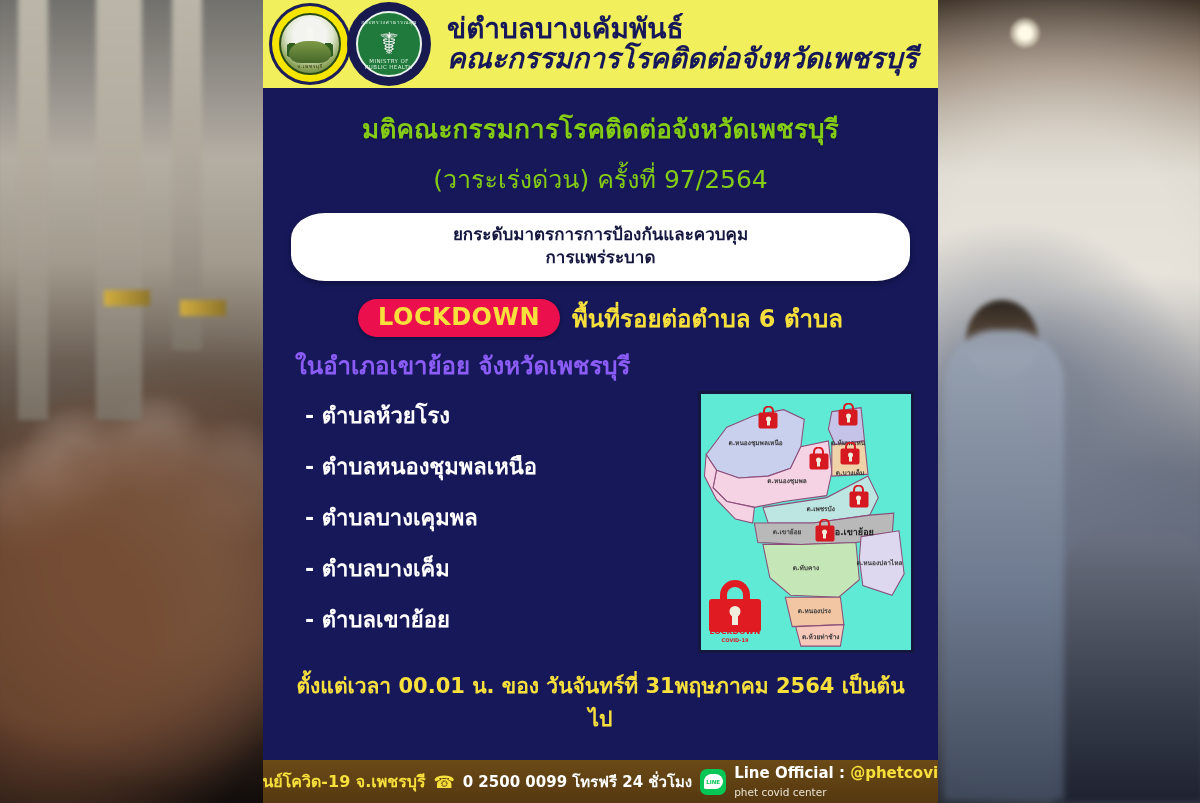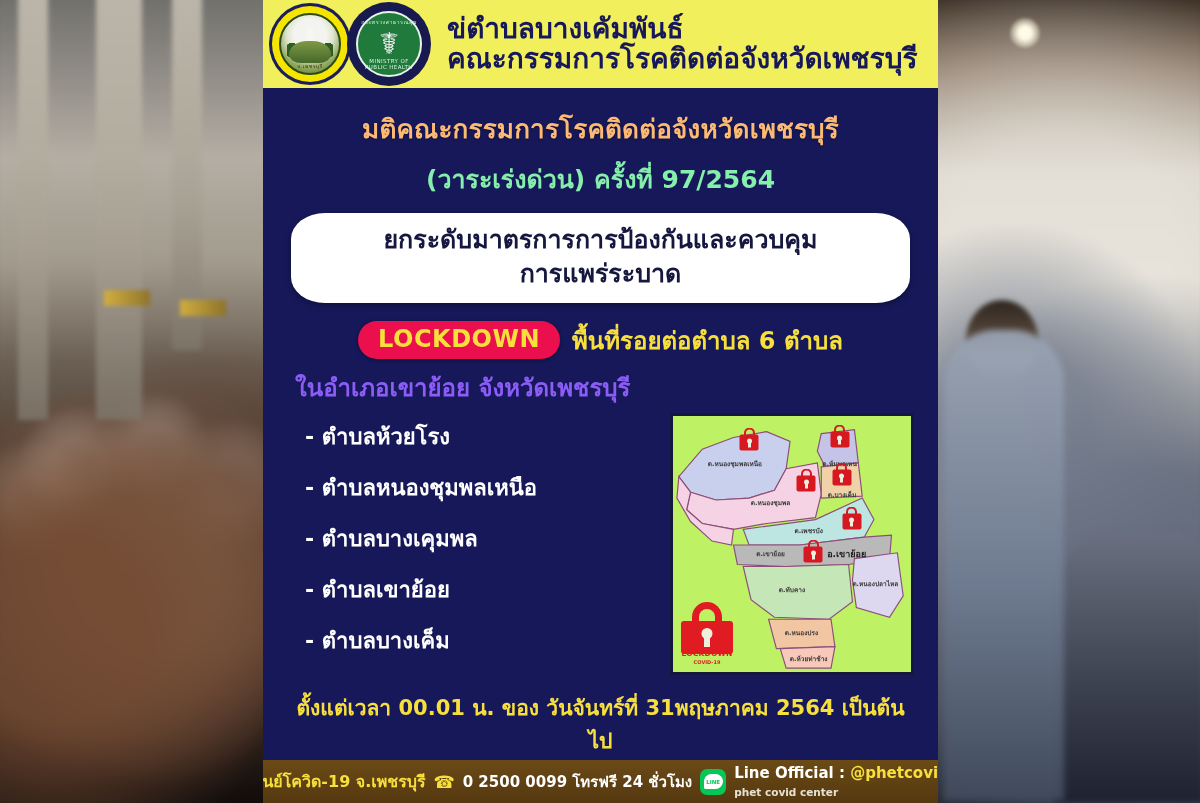--- a/index.html
+++ b/index.html
@@ -160,48 +160,48 @@
   }
   .seal-moph .ring-top, .seal-moph .ring-bot {
     position: absolute; left: 0; right: 0; text-align: center;
     font-size: 5.5px; color: #dff0e2; letter-spacing: .4px;
   }
   .seal-moph .ring-top { top: 5px; }
   .seal-moph .ring-bot { bottom: 5px; }
 
   .header-text { margin-left: 16px; line-height: 1.08; }
   .header-text .l1 { font-size: 28px; font-weight: 700; color: #16185a; }
-  .header-text .l2 { font-size: 28px; font-weight: 700; color: #16185a; }
+  .header-text .l2 { font-size: 28px; font-weight: 700; color: #16185a; font-style: italic; }
 
   
   .body { padding: 0 10px; text-align: center; }
 
   .meeting-title {
-    color: #fdba74; font-weight: 700; font-size: 26px;
+    color: #84cc16; font-weight: 700; font-size: 26px;
     margin-top: 20px; letter-spacing: .2px;
     text-shadow: 0 1px 2px rgba(0,0,0,.35);
   }
   .meeting-sub {
-    color: #86efac; font-weight: 700; font-size: 25px;
+    color: #84cc16; font-weight: 400; font-size: 25px;
     margin-top: 10px;
   }
   .meeting-date {
     color: #ffffff; font-weight: 700; font-size: 25px;
     margin-top: 12px;
   }
 
   .white-banner {
     margin: 14px 18px 0 18px;
     background: #ffffff;
     border-radius: 34px / 26px;
     padding: 10px 22px 12px 22px;
     box-shadow: 0 2px 6px rgba(0,0,0,.35);
   }
   .white-banner div {
-    color: #15173f; font-weight: 700; font-size: 25px; line-height: 1.35;
+    color: #15173f; font-weight: 700; font-size: 17px; line-height: 1.35;
   }
 
   .lockdown-row {
     display: flex; align-items: center; justify-content: center;
     gap: 12px; margin-top: 18px;
   }
   .lockdown-badge {
     background: #ec0f4e;
     color: #f7e03c;
     font-weight: 700; font-size: 24px; letter-spacing: .5px;
@@ -211,34 +211,34 @@
   }
   .lockdown-text {
     color: #f7e03c; font-weight: 700; font-size: 24px;
   }
   .amphoe-line {
     color: #8b5cf6; font-weight: 700; font-size: 24px;
     margin-top: 8px; text-align: left; padding-left: 22px;
   }
 
   .content-row {
-    display: flex; align-items: center; 
+    display: flex; align-items: flex-end; 
     margin-top: 6px; padding: 0 14px;
   }
   .tambon-list { flex: 1 1 auto; text-align: left; padding-left: 18px; padding-top: 6px; }
   .tambon-list li {
     list-style: none; color: #ffffff; font-weight: 700; font-size: 22px;
     margin-bottom: 16px; white-space: nowrap;
   }
 
   
   .map-box {
     flex: 0 0 auto;
-    width: 244px; height: 262px;
-    background: #bef264;
+    width: 216px; height: 262px;
+    background: #5eead4;
     border: 3px solid #15173f;
     position: relative; overflow: hidden;
   }
   .map-box svg { position: absolute; inset: 0; width: 100%; height: 100%; }
   .map-label {
     position: absolute; font-size: 6.5px; color: #3a3a3a;
     transform: translate(-50%,-50%); white-space: nowrap; font-weight: 600;
   }
   .map-label.big { font-size: 9px; color: #1b1b1b; font-weight: 700; }
   .lock-pin {
@@ -320,21 +320,21 @@
     flex: 0 0 auto;
   }
   .line-box .bubble {
     width: 19px; height: 15px; background: #ffffff; border-radius: 8px 8px 8px 2px;
     display: flex; align-items: center; justify-content: center;
     font-size: 5.5px; font-weight: 700; color: #06c755;
   }
   .line-text { line-height: 1.1; text-align: left; }
   .line-text .lt1 { font-size: 15px; font-weight: 700; color: #ffffff; white-space: nowrap; }
   .line-text .lt1 .at { color: #f7e03c; }
-  .line-text .lt2 { font-size: 10.5px; font-weight: 700; color: #e8e2d2; }
+  .line-text .lt2 { font-size: 10.5px; font-weight: 400; color: #e8e2d2; }
 </style>
 </head>
 <body>
 
 <div class="stage">
 
   <div class="photo photo-left">
     <div class="bg"></div>
     <div class="pillar p1"></div>
     <div class="pillar p2"></div>
@@ -395,22 +395,22 @@
         <div class="lockdown-text">พื้นที่รอยต่อตำบล 6 ตำบล</div>
       </div>
       <div class="amphoe-line">ในอำเภอเขาย้อย จังหวัดเพชรบุรี</div>
 
       <div class="content-row">
 
         <ul class="tambon-list">
           <li>- ตำบลห้วยโรง</li>
           <li>- ตำบลหนองชุมพลเหนือ</li>
           <li>- ตำบลบางเคุมพล</li>
+          <li>- ตำบลบางเค็ม</li>
           <li>- ตำบลเขาย้อย</li>
-          <li>- ตำบลบางเค็ม</li>
         </ul>
 
         <div class="map-box">
           <svg viewBox="0 0 244 262" preserveAspectRatio="none">
 
             <path d="M6 62 L30 34 L62 22 L96 16 L120 26 L116 54 L104 76 L78 84 L44 86 L18 78 Z" fill="#c9d0ee" stroke="#8b4f7a" stroke-width="1.2"></path>
 
             <path d="M152 18 L186 14 L190 48 L156 52 L148 36 Z" fill="#c6c3e8" stroke="#8b4f7a" stroke-width="1.2"></path>
 
             <path d="M18 78 L44 86 L78 84 L104 76 L116 54 L148 48 L152 80 L146 104 L96 110 L62 116 L30 110 L14 96 Z" fill="#f6d3e4" stroke="#8b4f7a" stroke-width="1.2"></path>

